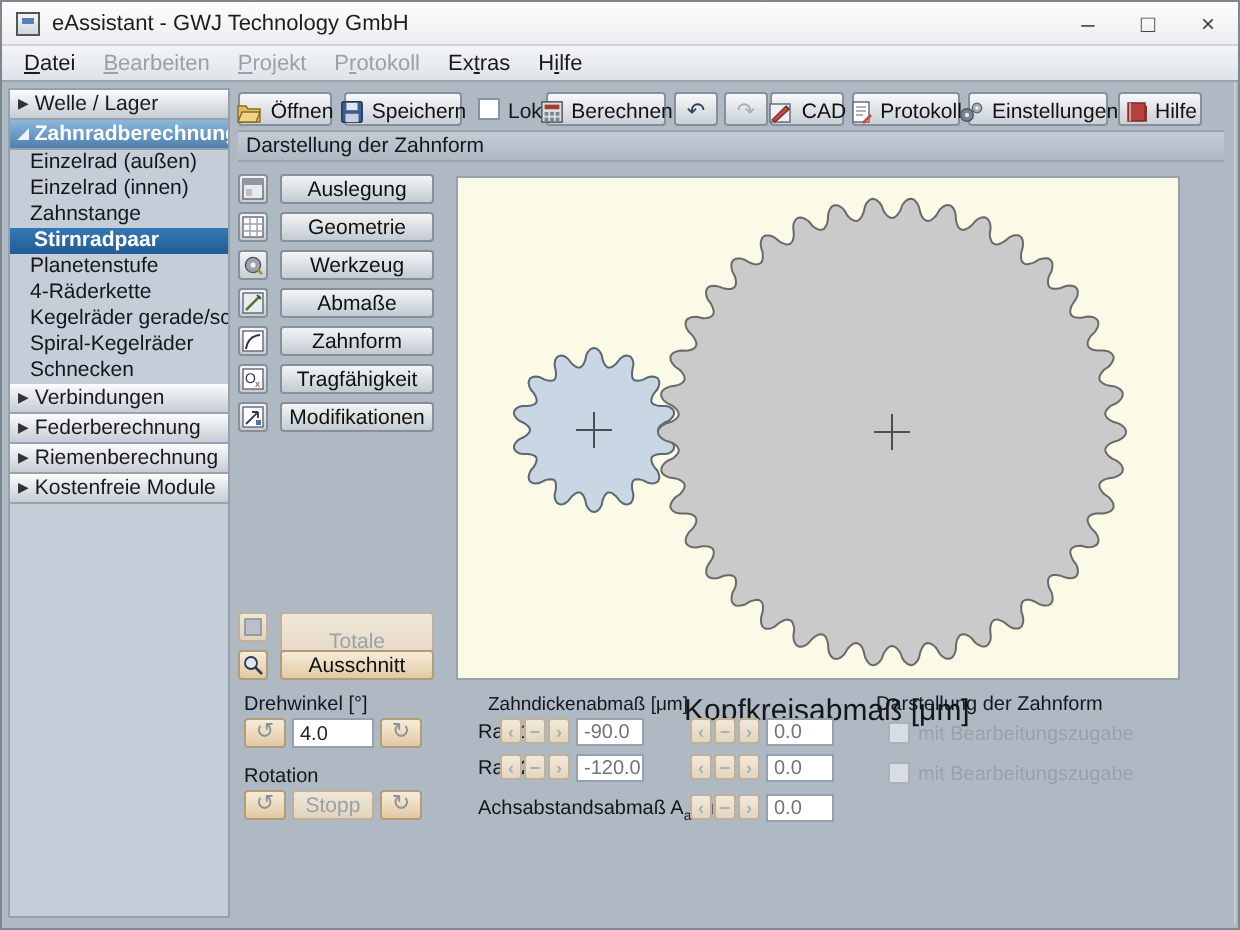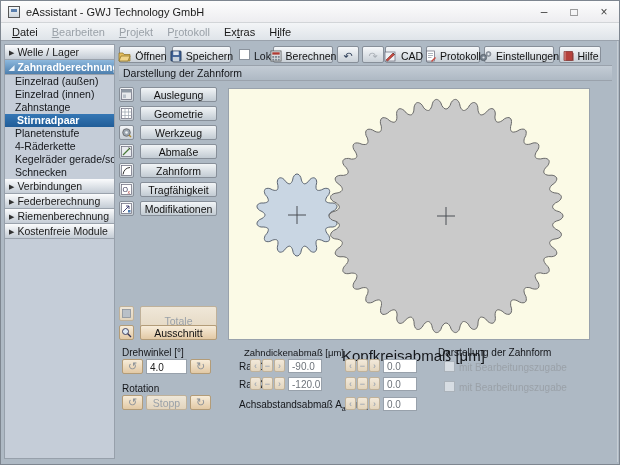--- a/index.html
+++ b/index.html
@@ -79,20 +79,21 @@
   <div class="side">
     <div class="shead"><span class="ar">▶</span><span>Welle / Lager</span></div>
     <div class="shead exp"><span class="ar">◢</span><span>Zahnradberechnung</span></div>
     <div class="sitem">Einzelrad (außen)</div>
     <div class="sitem">Einzelrad (innen)</div>
     <div class="sitem">Zahnstange</div>
     <div class="sitem sel">Stirnradpaar</div>
     <div class="sitem">Planetenstufe</div>
     <div class="sitem">4-Räderkette</div>
     <div class="sitem">Kegelräder gerade/schräg</div>
+    <div class="sitem">Spiral-Kegelräder</div>
     <div class="sitem">Schnecken</div>
     <div class="shead"><span class="ar">▶</span><span>Verbindungen</span></div>
     <div class="shead"><span class="ar">▶</span><span>Federberechnung</span></div>
     <div class="shead"><span class="ar">▶</span><span>Riemenberechnung</span></div>
     <div class="shead"><span class="ar">▶</span><span>Kostenfreie Module</span></div>
   </div>
 
   <div class="main">
 
     <div class="btn" style="left:3px;top:5px;width:47px">

